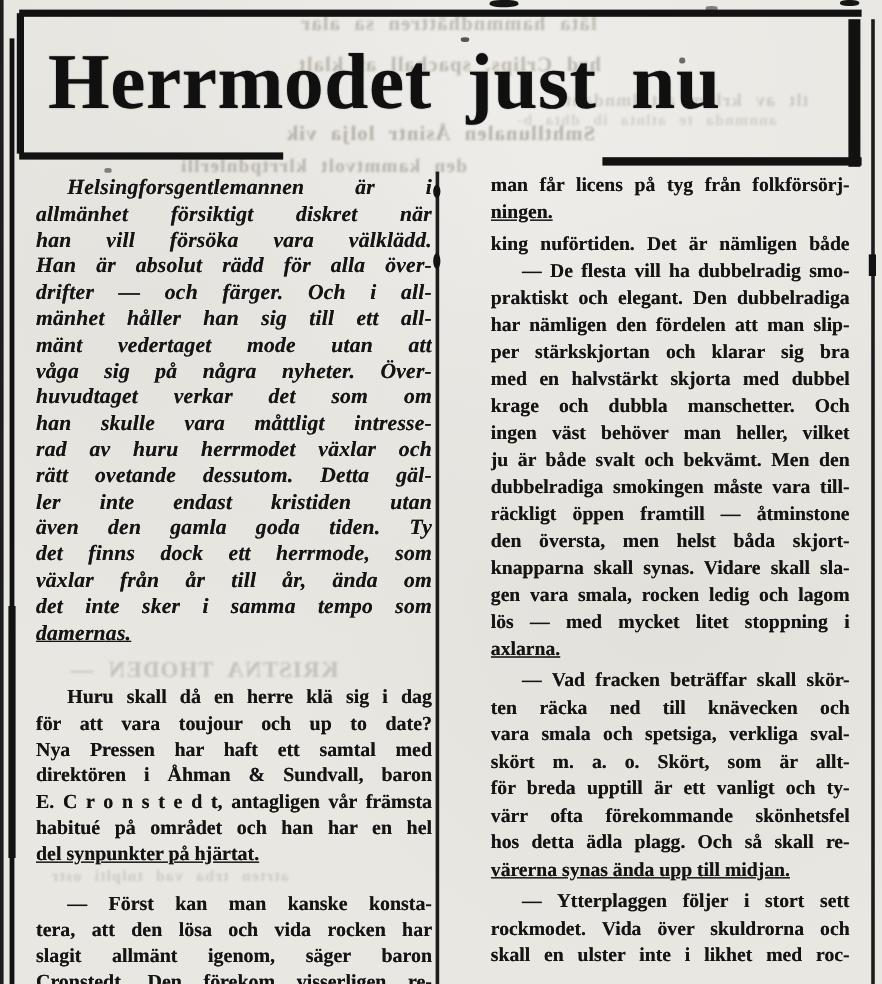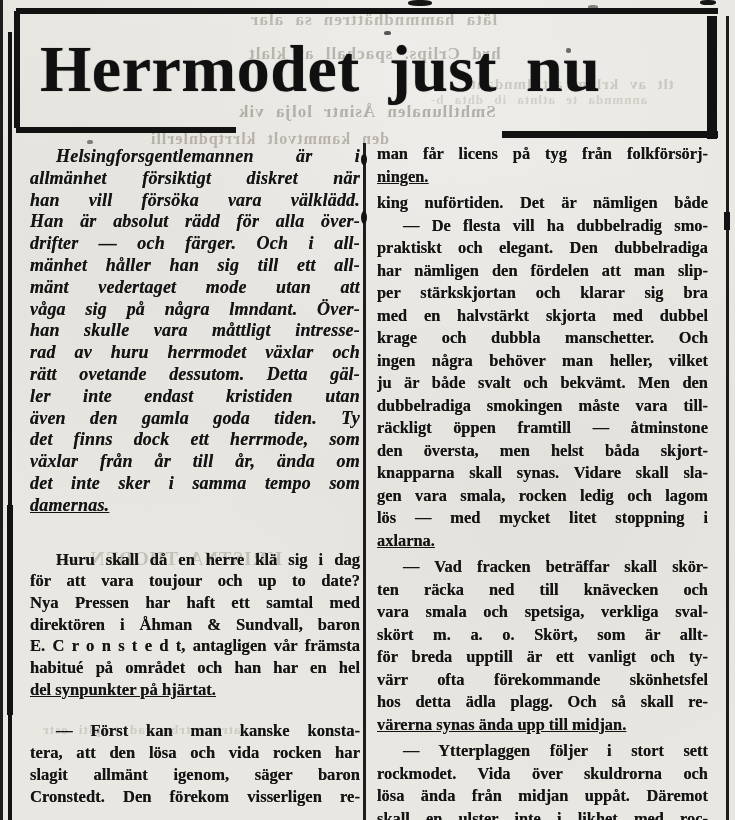--- a/index.html
+++ b/index.html
@@ -40,21 +40,21 @@
   .tl.last{text-align-last:left;text-decoration:underline;}
   .tl.ind{text-indent:26px;}
   #col-left .p-italic .tl{
     font-style:italic;font-size:18px;line-height:21.8px;letter-spacing:.2px;
   }
   #col-left .p-roman .tl{font-size:16.6px;line-height:21.7px;}
   #col-left .p-roman{margin-top:0;}
   #col-left #lp2{margin-top:32px;}
   #col-left #lp3{margin-top:20px;}
   #col-right .tl{font-size:16.4px;line-height:22.5px;}
-  #col-right .para{margin-bottom:4px;}
+  #col-right .para{margin-bottom:4px;margin-left:32px;}
   
   .bleed{
     position:absolute;color:#8f897e;font-weight:bold;
     transform:scaleX(-1);filter:blur(.7px);opacity:.55;
     white-space:nowrap;letter-spacing:1px;word-spacing:6px;
   }
   
   .speck{position:absolute;background:#151515;border-radius:40%;}
 </style>
 </head>
@@ -92,21 +92,22 @@
 
   <div class="col" id="col-left">
     <div class="para p-italic" id="lp1">
         <div class="tl ind">Helsingforsgentlemannen är i</div>
         <div class="tl">allmänhet försiktigt diskret när</div>
         <div class="tl">han vill försöka vara välklädd.</div>
         <div class="tl">Han är absolut rädd för alla över-</div>
         <div class="tl">drifter — och färger. Och i all-</div>
         <div class="tl">mänhet håller han sig till ett all-</div>
         <div class="tl">mänt vedertaget mode utan att</div>
-        <div class="tl">våga sig på några lmndant. Över-</div>
+        <div class="tl">våga sig på några nyheter. Över-</div>
+        <div class="tl">huvudtaget verkar det som om</div>
         <div class="tl">han skulle vara måttligt intresse-</div>
         <div class="tl">rad av huru herrmodet växlar och</div>
         <div class="tl">rätt ovetande dessutom. Detta gäl-</div>
         <div class="tl">ler inte endast kristiden utan</div>
         <div class="tl">även den gamla goda tiden. Ty</div>
         <div class="tl">det finns dock ett herrmode, som</div>
         <div class="tl">växlar från år till år, ända om</div>
         <div class="tl">det inte sker i samma tempo som</div>
         <div class="tl last">damernas.</div>
       </div>
@@ -133,21 +134,21 @@
         <div class="tl last">ningen.</div>
       </div>
     <div class="para">
         <div class="tl">king nuförtiden. Det är nämligen både</div>
         <div class="tl ind">— De flesta vill ha dubbelradig smo-</div>
         <div class="tl">praktiskt och elegant. Den dubbelradiga</div>
         <div class="tl">har nämligen den fördelen att man slip-</div>
         <div class="tl">per stärkskjortan och klarar sig bra</div>
         <div class="tl">med en halvstärkt skjorta med dubbel</div>
         <div class="tl">krage och dubbla manschetter. Och</div>
-        <div class="tl">ingen några behöver man heller, vilket</div>
+        <div class="tl">ingen väst behöver man heller, vilket</div>
         <div class="tl">ju är både svalt och bekvämt. Men den</div>
         <div class="tl">dubbelradiga smokingen måste vara till-</div>
         <div class="tl">räckligt öppen framtill — åtminstone</div>
         <div class="tl">den översta, men helst båda skjort-</div>
         <div class="tl">knapparna skall synas. Vidare skall sla-</div>
         <div class="tl">gen vara smala, rocken ledig och lagom</div>
         <div class="tl">lös — med mycket litet stoppning i</div>
         <div class="tl last">axlarna.</div>
       </div>
     <div class="para">
@@ -156,21 +157,20 @@
         <div class="tl">vara smala och spetsiga, verkliga sval-</div>
         <div class="tl">skört m. a. o. Skört, som är allt-</div>
         <div class="tl">för breda upptill är ett vanligt och ty-</div>
         <div class="tl">värr ofta förekommande skönhetsfel</div>
         <div class="tl">hos detta ädla plagg. Och så skall re-</div>
         <div class="tl last">värerna synas ända upp till midjan.</div>
       </div>
     <div class="para">
         <div class="tl ind">— Ytterplaggen följer i stort sett</div>
         <div class="tl">rockmodet. Vida över skuldrorna och</div>
-        <div class="tl">lösa ända från midjan uppåt. Däremot</div>
         <div class="tl">skall en ulster inte i likhet med roc-</div>
       </div>
   </div>
 
   <div class="speck" style="left:408px;top:0;width:24px;height:6px;"></div>
   <div class="speck" style="left:700px;top:0;width:16px;height:5px;"></div>
   <div class="speck" style="left:384px;top:31px;width:7px;height:4px;opacity:.7;"></div>
   <div class="speck" style="left:566px;top:48px;width:5px;height:5px;opacity:.6;"></div>
   <div class="speck" style="left:588px;top:5px;width:10px;height:4px;opacity:.5;"></div>
   <div class="speck" style="left:87px;top:140px;width:6px;height:4px;opacity:.5;"></div>

